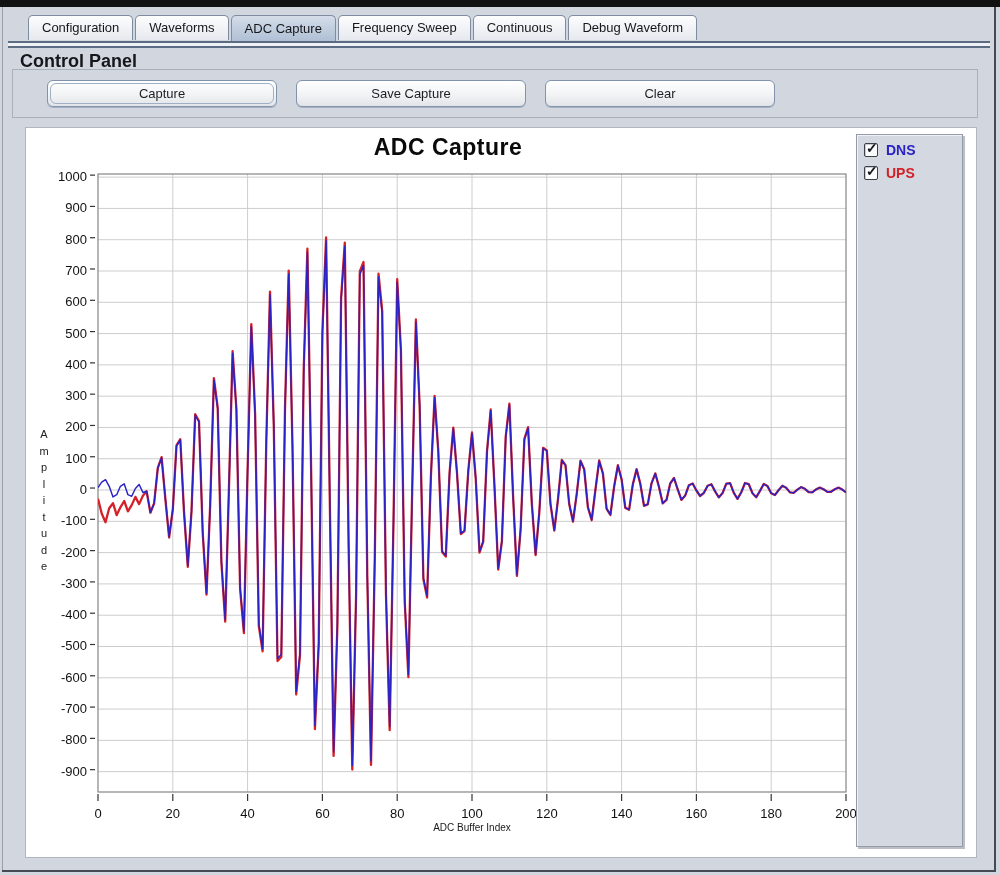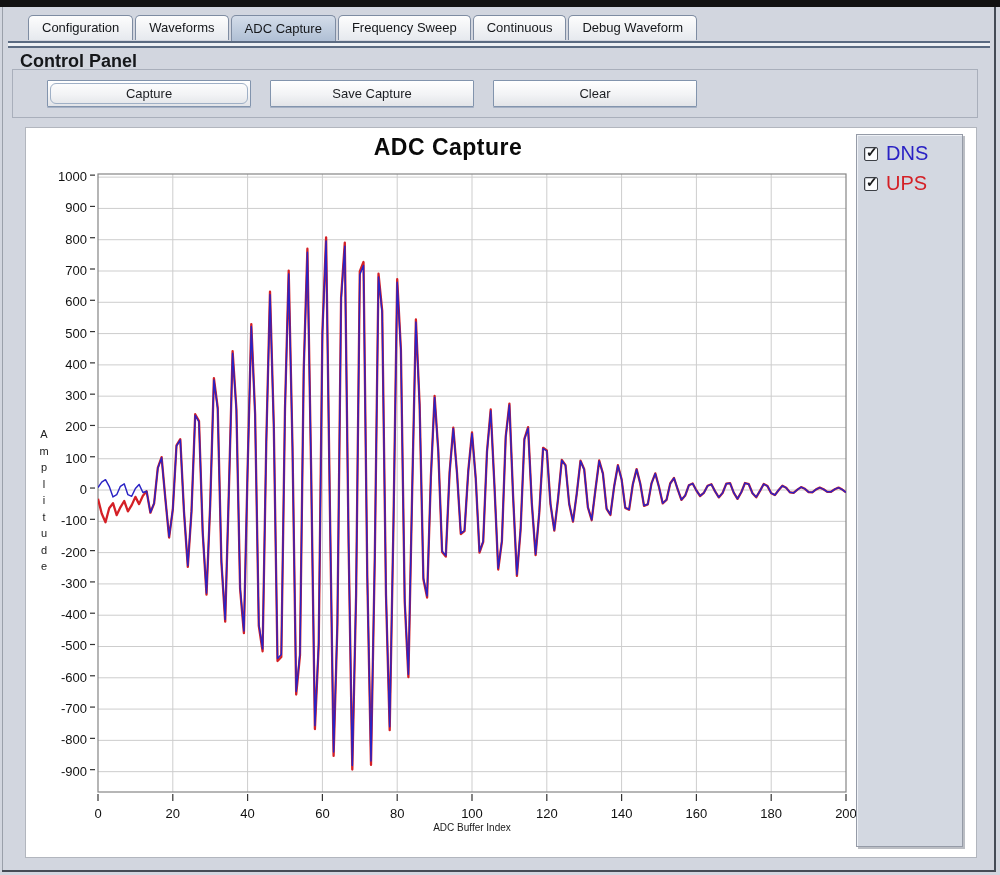--- a/index.html
+++ b/index.html
@@ -17,23 +17,23 @@
        background:linear-gradient(#fdfdfd,#e6e9ee);
        border:1px solid #7e8ca2;border-bottom:none;border-radius:5px 5px 0 0;cursor:default;}
   .tab.selected{height:27px;line-height:26px;background:linear-gradient(#d4dde9,#aebed4);}
   .tab-underline{position:absolute;left:8px;right:10px;top:41px;height:7px;
        border-top:2px solid #5b6b82;border-bottom:2px solid #5b6b82;background:#eef1f5;}
 
   
   .cp-label{position:absolute;left:20px;top:51px;font-size:18px;font-weight:bold;color:#15171a;}
   .cp-panel{position:absolute;left:12px;top:69px;width:966px;height:49px;border:1px solid #a9afbb;}
   .btn-row{display:flex;gap:19px;padding:10px 0 0 34px;}
-  .btn{width:204px;height:27px;font-size:13px;color:#1c1e22;font-family:"Liberation Sans",sans-serif;
+  .btn{width:230px;height:27px;font-size:13px;color:#1c1e22;font-family:"Liberation Sans",sans-serif;
        background:linear-gradient(#ffffff,#f2f3f5 55%,#e2e4e8);
-       border:1px solid #8294ad;border-radius:1px;position:relative;cursor:pointer;
+       border:1px solid #8294ad;border-radius:6px;position:relative;cursor:pointer;
        box-shadow:0 1px 0 rgba(130,148,173,.55);}
   .btn.focused::after{content:"";position:absolute;inset:2px;border:1px solid #9fb0c6;border-radius:6px;}
 
   
   .chart-panel{position:absolute;left:25px;top:127px;width:952px;height:731px;background:#ffffff;
        border:1px solid #b2b6be;}
   .chart-title{position:absolute;left:72px;top:6px;width:700px;text-align:center;
        font-size:23px;font-weight:bold;color:#0a0a0a;letter-spacing:.5px;}
   .y-title{position:absolute;left:10px;top:298px;width:16px;text-align:center;
        font-size:11px;line-height:16.5px;color:#222;}
@@ -42,21 +42,21 @@
   .plot-svg{position:absolute;left:0;top:0;}
 
   
   .legend{position:absolute;left:830px;top:6px;width:107px;height:713px;background:#d3d8e1;
        border:1px solid #959ba7;box-shadow:2px 2px 0 rgba(120,126,138,.5),inset 1px 1px 0 #eef1f6;
        padding:7px 0 0 7px;}
   .legend-row{display:flex;align-items:center;gap:8px;margin-bottom:7px;}
   .cb{width:14px;height:14px;background:#fbfcfe;border:1px solid #3c3f45;border-radius:2px;
        position:relative;box-shadow:inset 1px 1px 0 #c9ccd2;cursor:pointer;}
   .cb .tick{position:absolute;left:1px;top:-4px;font-size:14px;font-weight:bold;color:#17181b;}
-  .legend-label{font-size:20px;font-weight:normal;}
+  .legend-label{font-size:14px;font-weight:bold;}
 </style>
 </head>
 <body>
 
 <div class="win">
   <div class="topbar"></div>
   <div class="edge-left"></div>
   <div class="edge-right"></div>
   <div class="edge-bottom"></div>
 

